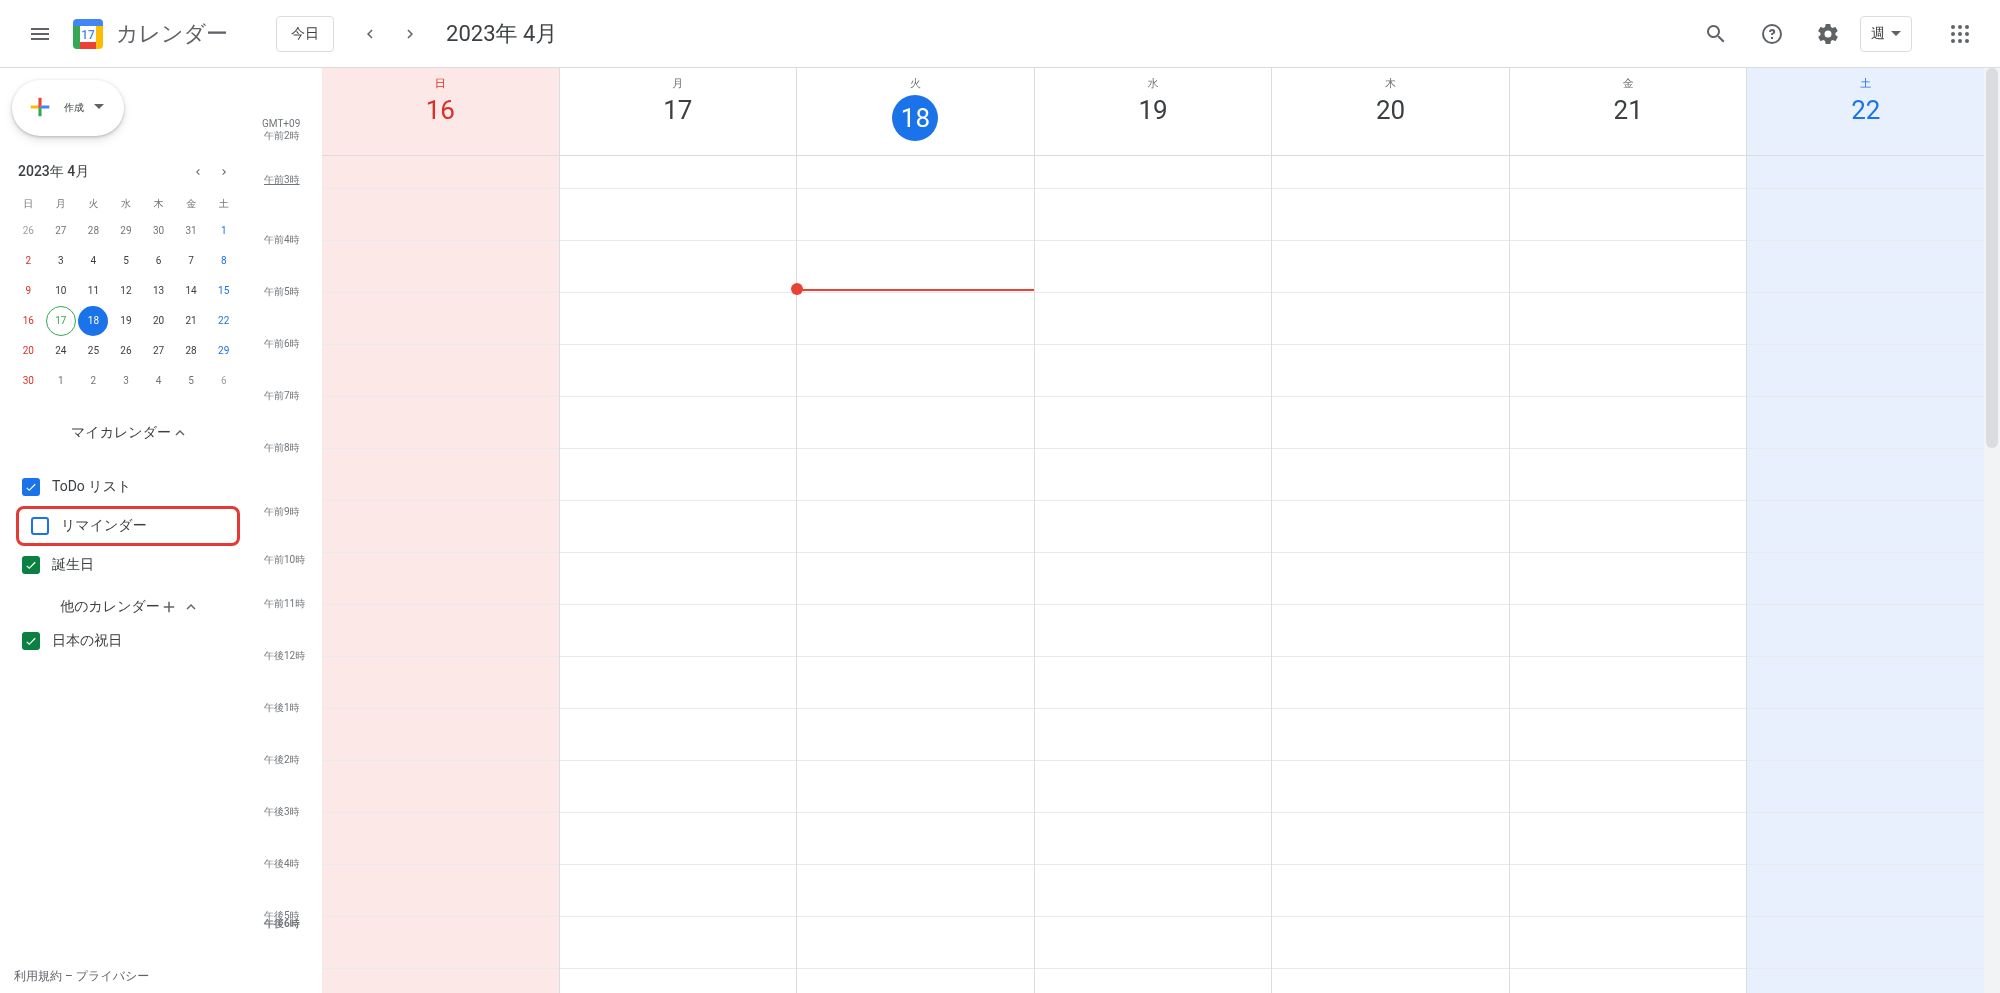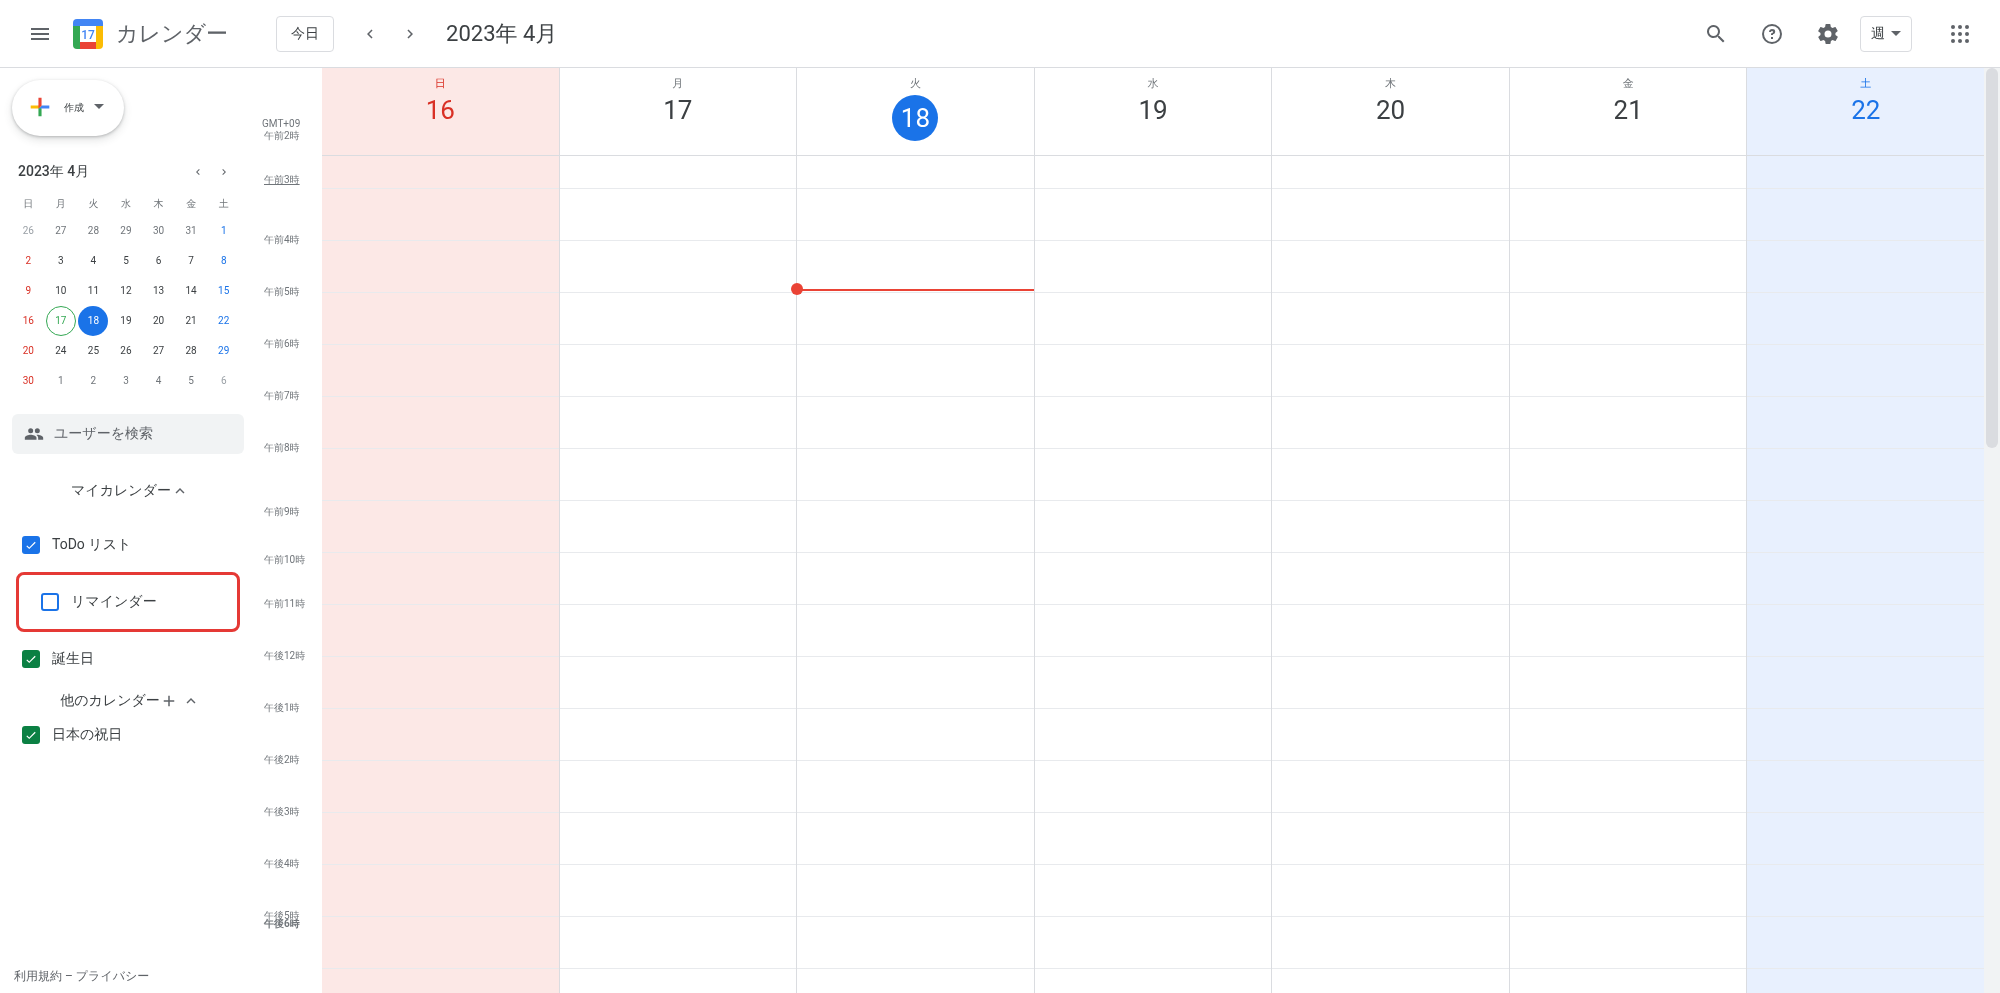--- a/index.html
+++ b/index.html
@@ -60,21 +60,21 @@
 .section { margin-top: 22px; padding-right: 12px; }
 .section-head { display: flex; align-items: center; justify-content: center; padding: 6px 6px 6px 10px; cursor: pointer; }
 .section-head span { font-size: 14px; color: #3c4043; font-weight: 500; }
 .section-head .right { display: flex; align-items: center; gap: 4px; }
 .section-head svg { width: 18px; height: 18px; fill: #5f6368; }
 .cal-list { margin-top: 4px; }
 .cal-item { display: flex; align-items: center; padding: 6px 6px 6px 10px; gap: 12px; font-size: 14px; color: #3c4043; cursor: pointer; border-radius: 4px; }
 .cal-check { width: 18px; height: 18px; border-radius: 3px; display: flex; align-items: center; justify-content: center; flex-shrink: 0; }
 .cal-check.checked svg { width: 14px; height: 14px; fill: #fff; }
 .cal-check.unchecked { border: 2px solid #1a73e8; }
-.highlight-box { border: 3px solid #e53935; border-radius: 8px; padding: 12px; margin: 12px 4px; }
+.highlight-box { border: 3px solid #e53935; border-radius: 8px; padding: 2px; margin: 4px 4px; }
 
 
 .time-gutter { width: 66px; flex-shrink: 0; position: relative; }
 .tz-label { position: absolute; top: 50px; left: 6px; font-size: 10px; color: #70757a; }
 .time-label { position: absolute; left: 8px; font-size: 10px; color: #70757a; transform: translateY(-50%); }
 .grid-wrap { flex: 1; display: flex; flex-direction: column; }
 .day-headers { display: flex; height: 88px; border-bottom: 1px solid #dadce0; }
 .day-header { flex: 1; text-align: center; padding-top: 8px; border-left: 1px solid #dadce0; }
 .day-header:first-child { border-left: none; }
 .day-header .dow { font-size: 11px; color: #70757a; font-weight: 500; }
@@ -254,26 +254,20 @@
           <div class="mini-day sun">30</div>
           <div class="mini-day next">1</div>
           <div class="mini-day next">2</div>
           <div class="mini-day next">3</div>
           <div class="mini-day next">4</div>
           <div class="mini-day next">5</div>
           <div class="mini-day next sat">6</div>
         </div>
     </div>
 
-    <div class="search-people">
-      <svg viewBox="0 0 24 24">
-          <path d="M16 11a3 3 0 1 0-3-3 3 3 0 0 0 3 3zm-8 0a3 3 0 1 0-3-3 3 3 0 0 0 3 3zm0 2c-2.33 0-7 1.17-7 3.5V19h14v-2.5C15 14.17 10.33 13 8 13zm8 0c-.29 0-.62 0-.97.05A4.22 4.22 0 0 1 17 16.5V19h6v-2.5c0-2.33-4.67-3.5-7-3.5z"></path>
-        </svg>
-      <span>ユーザーを検索</span>
-    </div>
 
     <div class="section">
       <div class="section-head">
         <span>マイカレンダー</span>
         <div class="right">
             <svg viewBox="0 0 24 24">
               <path d="M7.4 15.4L12 10.8l4.6 4.6L18 14l-6-6-6 6z"></path>
             </svg>
           </div>
       </div>

